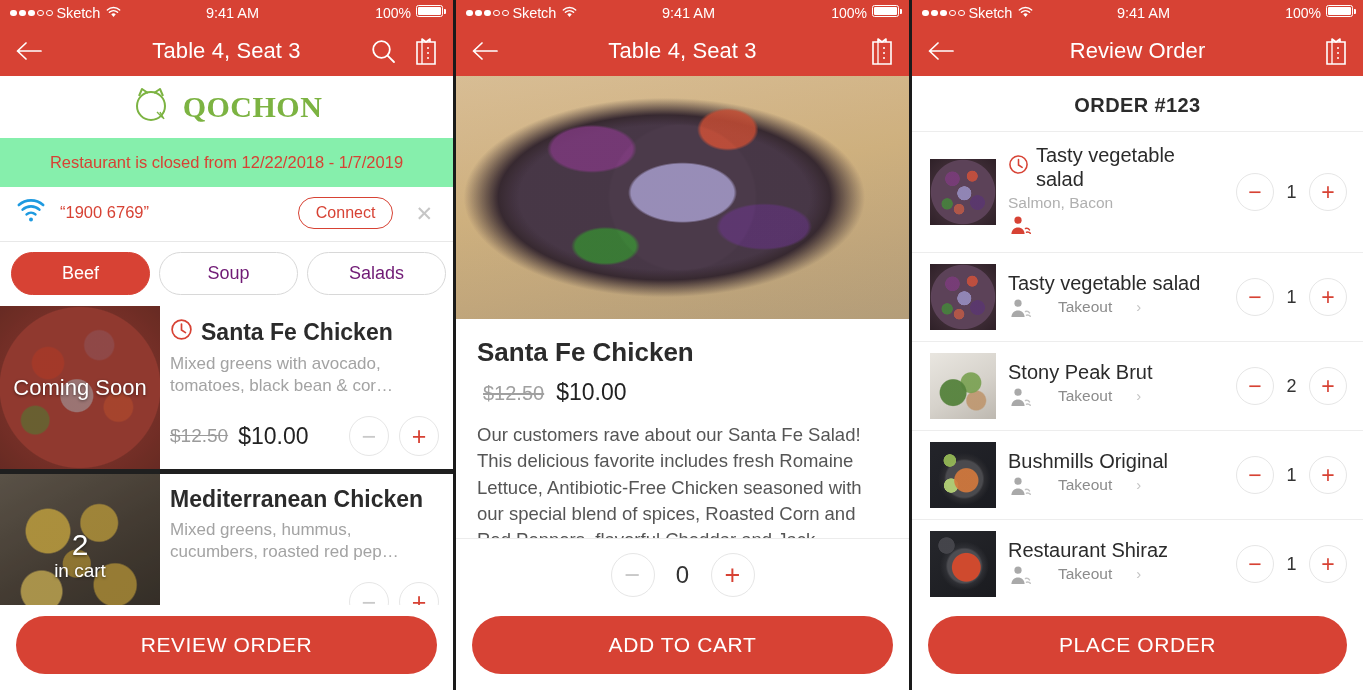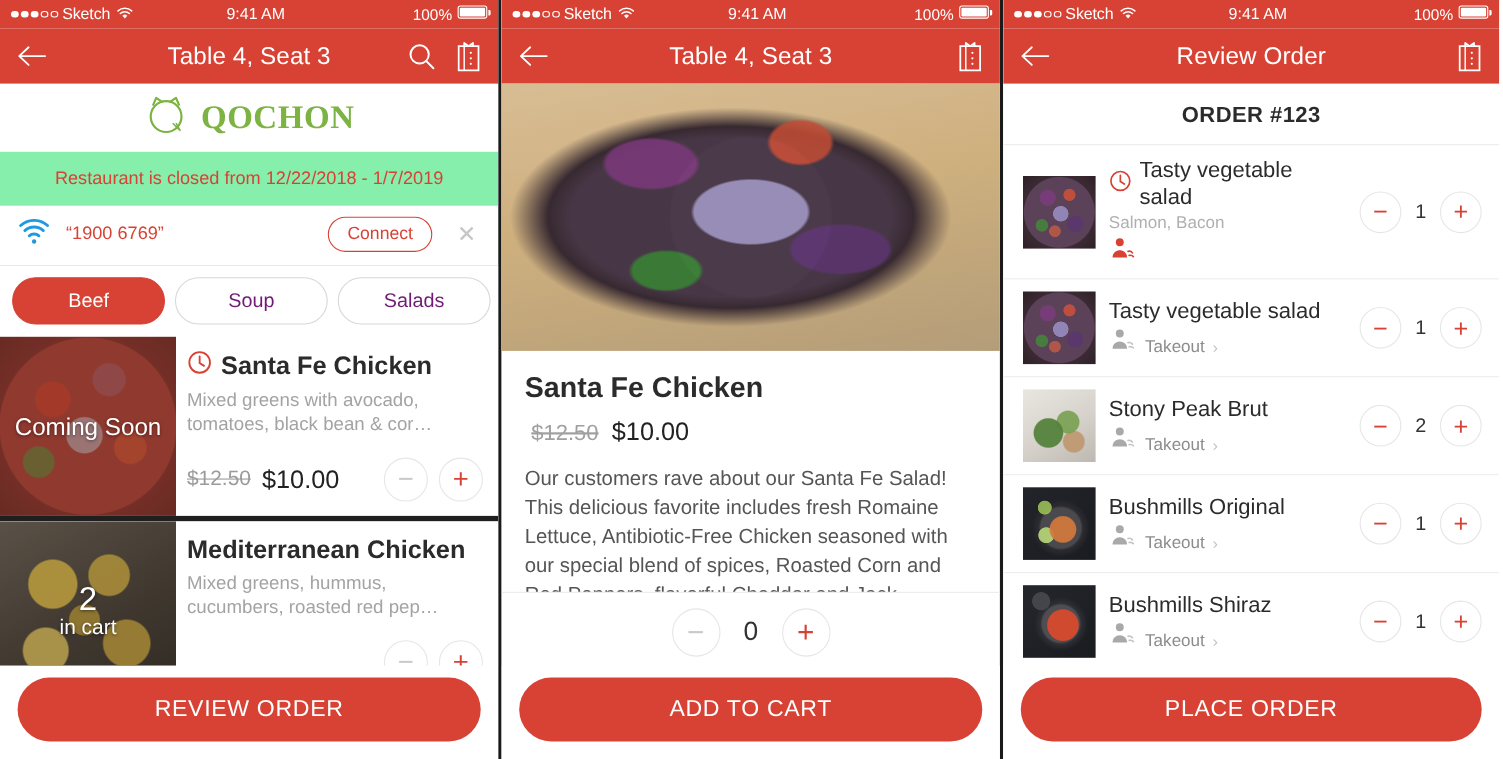--- a/index.html
+++ b/index.html
@@ -172,21 +172,21 @@
   .order-head { text-align: center; font-size: 20px; font-weight: 700; color: #2b2b2b; padding: 18px 0 14px; letter-spacing: .4px; flex: none;}
   .order-list { flex: 1; overflow: hidden; }
   .order-row {
     display: flex; align-items: center; gap: 12px;
     padding: 11px 16px 11px 18px; border-top: 1px solid #ededed;
   }
   .order-thumb { width: 66px; height: 66px; flex: none; overflow: hidden; }
   .order-info { flex: 1; min-width: 0; }
   .order-name { font-size: 20px; color: #2b2b2b; display: flex; align-items: center; gap: 7px; line-height: 1.2; }
   .order-sub { font-size: 15.5px; color: #b0b0b0; margin-top: 3px; }
-  .order-meta { display: flex; align-items: flex-end; gap: 7px; margin-top: 3px; }
+  .order-meta { display: flex; align-items: flex-start; gap: 24px; margin-top: 3px; }
   .order-meta-text { font-size: 15.5px; color: #8c8c8c; }
   .chev { color: #c3c3c3; font-size: 15px; }
   .order-stepper { display: flex; align-items: center; gap: 11px; flex: none; }
   .order-stepper .circ { width: 38px; height: 38px; font-size: 23px; }
   .order-qty { font-size: 18px; color: #333; min-width: 13px; text-align: center; }
 
   
   .img-salad-red {
     background:
       radial-gradient(circle at 30% 35%, rgba(200,70,50,.95) 0 10%, transparent 11%),
@@ -642,21 +642,21 @@
           <span class="circ">−</span>
           <span class="order-qty">1</span>
           <span class="circ">+</span>
         </div>
       </div>
 
       <div class="order-row">
         <div class="order-thumb img-tomato-soup"></div>
         <div class="order-info">
           <div class="order-name">
-            <span>Bushmills Shiraz</span>
+            <span>Restaurant Shiraz</span>
           </div>
           <div class="order-meta">
             <span>
               <svg width="26" height="22" viewBox="0 0 26 22">
                   <circle cx="10" cy="5.2" r="3.6" fill="#a9a9a9"></circle>
                   <path d="M3.4 19c0-4 3-6.6 6.6-6.6s6.6 2.6 6.6 6.6z" fill="#a9a9a9"></path>
                   <path d="M17.5 13.5c1.6-.4 3.2.2 4 1.4" stroke="#c4c4c4" stroke-width="1.5" fill="none" stroke-linecap="round"></path>
                   <path d="M18.5 17.2c1.5-.3 3 .1 3.8 1.1" stroke="#c4c4c4" stroke-width="1.5" fill="none" stroke-linecap="round"></path>
                 </svg>
             </span>

